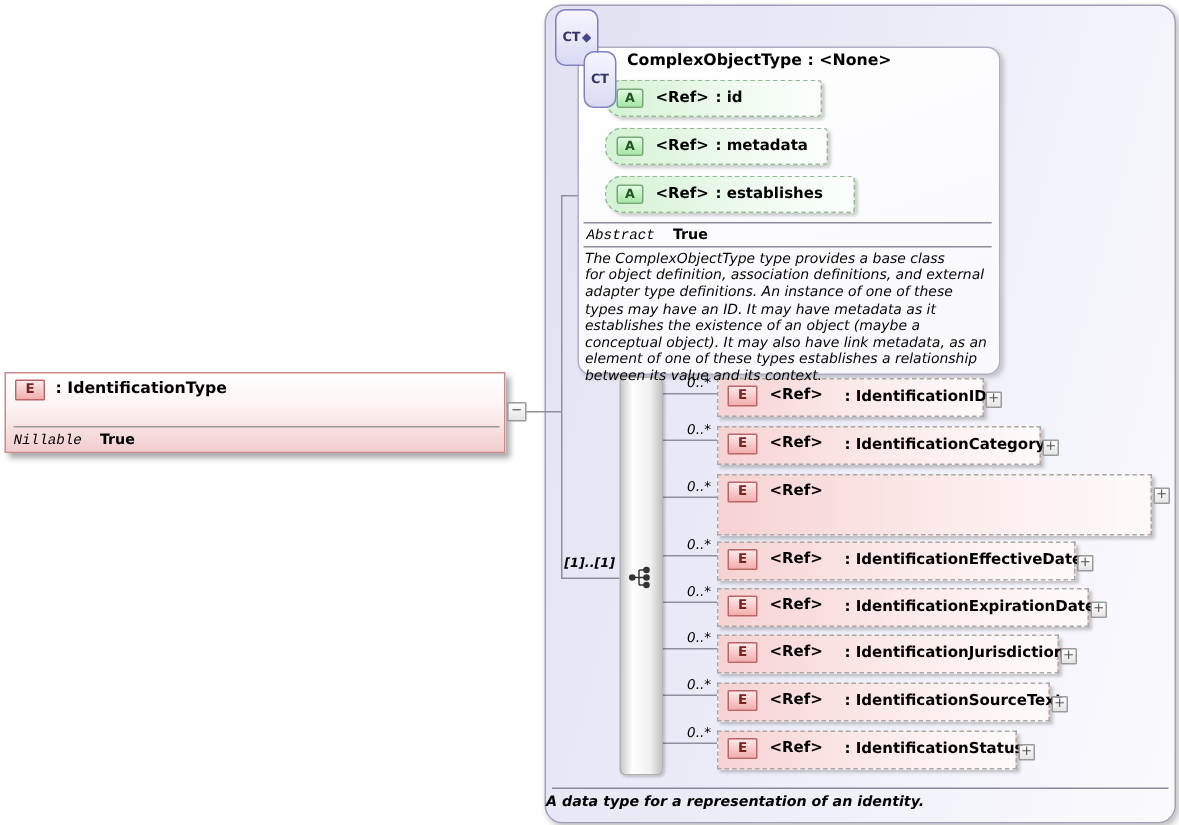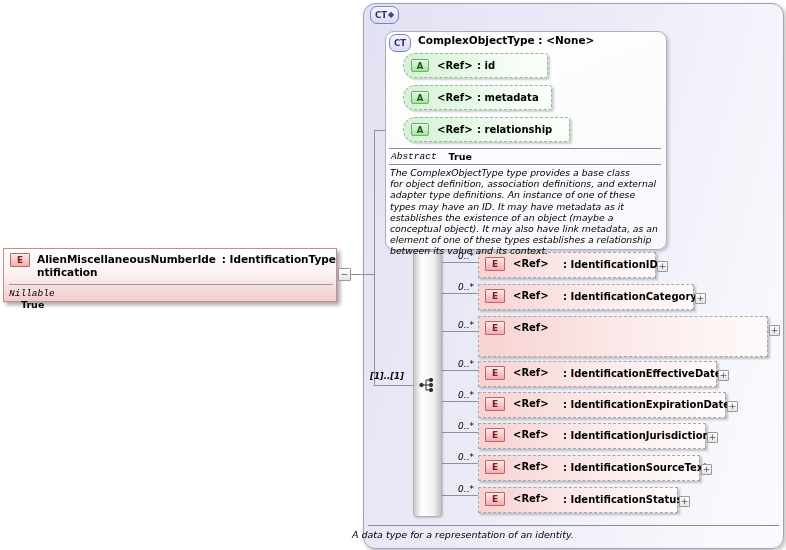--- a/index.html
+++ b/index.html
@@ -28,21 +28,21 @@
     position:absolute; left:385px; top:31px; width:280px; height:217px;
     border:1px solid #aeaec4; border-radius:9px;
     background:linear-gradient(160deg,#ffffff,#f8f8fd);
     box-shadow:2px 2px 3px rgba(0,0,0,0.18); z-index:2;
   }
   .inner-title { position:absolute; left:418px; top:34px; font-size:10.5px; font-weight:bold; z-index:4; }
 
   
   .badge { display:inline-flex; align-items:center; justify-content:center;
            font-weight:bold; box-sizing:border-box; flex:none; }
-  .badge.ct { height:13px; padding:8px 4px; font-size:8.5px; border-radius:7px;
+  .badge.ct { height:13px; padding:18px 4px; font-size:8.5px; border-radius:7px;
               background:linear-gradient(to bottom,#f6f6ff,#d9d9f2);
               border:1px solid #8080c0; color:#333366; }
   .badge.ct .diamond { font-size:8px; color:#44448c; margin-left:1px; line-height:1; }
   .badge.e  { width:20px; height:14px; font-size:9px; border-radius:1px;
               background:linear-gradient(to bottom,#fce9e9,#f2aeae);
               border:1px solid #bb6666; color:#7a2222; }
   .badge.a  { width:18px; height:13px; font-size:8.5px; border-radius:2px;
               background:linear-gradient(to bottom,#e4fae4,#a6e6a6);
               border:1px solid #77aa77; color:#225522; }
   .pill-abs { position:absolute; z-index:4; }
@@ -51,52 +51,52 @@
   .root-el {
     position:absolute; left:3px; top:248px; width:334px; height:54px; box-sizing:border-box;
     border:1px solid #cc8a8a;
     background:linear-gradient(to bottom,#ffffff,#fdf2f2 45%,#f2cdcd);
     box-shadow:3px 3px 4px rgba(0,0,0,0.35); z-index:2;
   }
   .root-head { position:absolute; left:6px; top:4px; display:flex; align-items:flex-start; }
   .root-title { margin-left:7px; display:flex; align-items:flex-start; font-size:10.5px; font-weight:bold; line-height:13px; }
   .root-name { max-width:200px; overflow-wrap:anywhere; }
   .root-type { white-space:nowrap; margin-left:0; }
-  .prop-row { position:absolute; font-size:9.5px; display:flex;flex-direction:column; }
+  .prop-row { position:absolute; font-size:9.5px; display:flex; }
   .prop-label { font-style:italic;font-family:Liberation Mono, monospace; }
   .prop-value { font-weight:bold; margin-left:12px; }
 
   
   .attr-box {
     position:absolute; height:25px; box-sizing:border-box; z-index:2;
     display:flex; align-items:center; padding-left:7px;
     border:1px dashed #94b894; border-radius:12px 3px 3px 12px;
     background:linear-gradient(to right,#d4f2d4,#f3fcf3 70%,#fbfffb);
     box-shadow:2px 2px 2px rgba(90,110,90,0.3);
   }
   .ref { font-size:10px; font-weight:bold; width:40px; margin-left:8px; flex:none; }
   .aname { font-size:10px; font-weight:bold; white-space:nowrap; }
 
   
   .abstract-row { position:absolute; left:391px; top:151px; font-size:9.5px; display:flex; z-index:4; }
   .doc {
     position:absolute; left:390px; top:167px; width:268px; z-index:4;
     font-size:9.3px; font-style:italic; line-height:11.2px; white-space:pre-wrap;
   }
-  .annotation { position:absolute; left:352px; top:529px; font-size:9.5px; font-style:italic; z-index:4; }
+  .annotation { position:absolute; left:364px; top:529px; font-size:9.5px; font-style:italic; z-index:4;font-weight:bold; }
 
   
   .seq-bar {
     position:absolute; left:413px; top:251px; width:29px; height:266px; box-sizing:border-box; z-index:2;
     border:1px solid #b2b2b2; border-radius:4px;
     background:linear-gradient(to right,#c9c9c9,#ffffff 28%,#f1f1f1 72%,#c3c3c3);
     box-shadow:1px 1px 2px rgba(0,0,0,0.2);
   }
   .seq-icon { position:absolute; left:419px; top:377px; z-index:3; }
-  .seq-card { position:absolute; left:370px; top:371px; width:40px; text-align:left;
+  .seq-card { position:absolute; left:370px; top:371px; width:40px; text-align:right;
               font-size:8.5px; font-style:italic; font-weight:bold; z-index:4; }
 
   
   .el-row {
     position:absolute; left:478px; height:26px; box-sizing:border-box; z-index:2;
     display:flex; align-items:flex-start; padding:5px 4px 0 6px;
     border:1px dashed #a8a8a8;
     background:linear-gradient(to right,#f7d2d2,#fcebeb 55%,#fefafa);
     box-shadow:2px 2px 2px rgba(100,100,100,0.35);
   }
@@ -144,37 +144,36 @@
     <span class="aname">: id</span>
   </div>
   <div class="attr-box" style="left:403px; top:85px; width:149px;">
     <span class="badge a">A</span>
     <span class="ref">&lt;Ref&gt;</span>
     <span class="aname">: metadata</span>
   </div>
   <div class="attr-box" style="left:403px; top:117px; width:167px;">
     <span class="badge a">A</span>
     <span class="ref">&lt;Ref&gt;</span>
-    <span class="aname">: relationship</span>
+    <span class="aname">: establishes</span>
   </div>
 
   <div class="sep" style="left:389px; top:148px; width:272px;"></div>
   <div class="abstract-row">
     <span class="prop-label">Abstract</span>
     <span class="prop-value">True</span>
   </div>
   <div class="sep" style="left:389px; top:164px; width:272px;"></div>
   <div class="doc">The ComplexObjectType type provides a base class
 for object definition, association definitions, and external adapter type definitions. An instance of one of these types may have an ID. It may have metadata as it establishes the existence of an object (maybe a conceptual object). It may also have link metadata, as an element of one of these types establishes a relationship between its value and its context.</div>
 
   <div class="root-el">
     <div class="root-head">
       <span class="badge e">E</span>
       <span class="root-title">
-        <span class="root-name">AlienMiscellaneousNumberIdentification</span>
         <span class="root-type">: IdentificationType</span>
       </span>
     </div>
     <div class="sep" style="left:5px; top:35px; width:324px; background:#999;"></div>
     <div class="prop-row" style="left:5px; top:39px;">
       <span class="prop-label">Nillable</span>
       <span class="prop-value">True</span>
     </div>
   </div>
 

